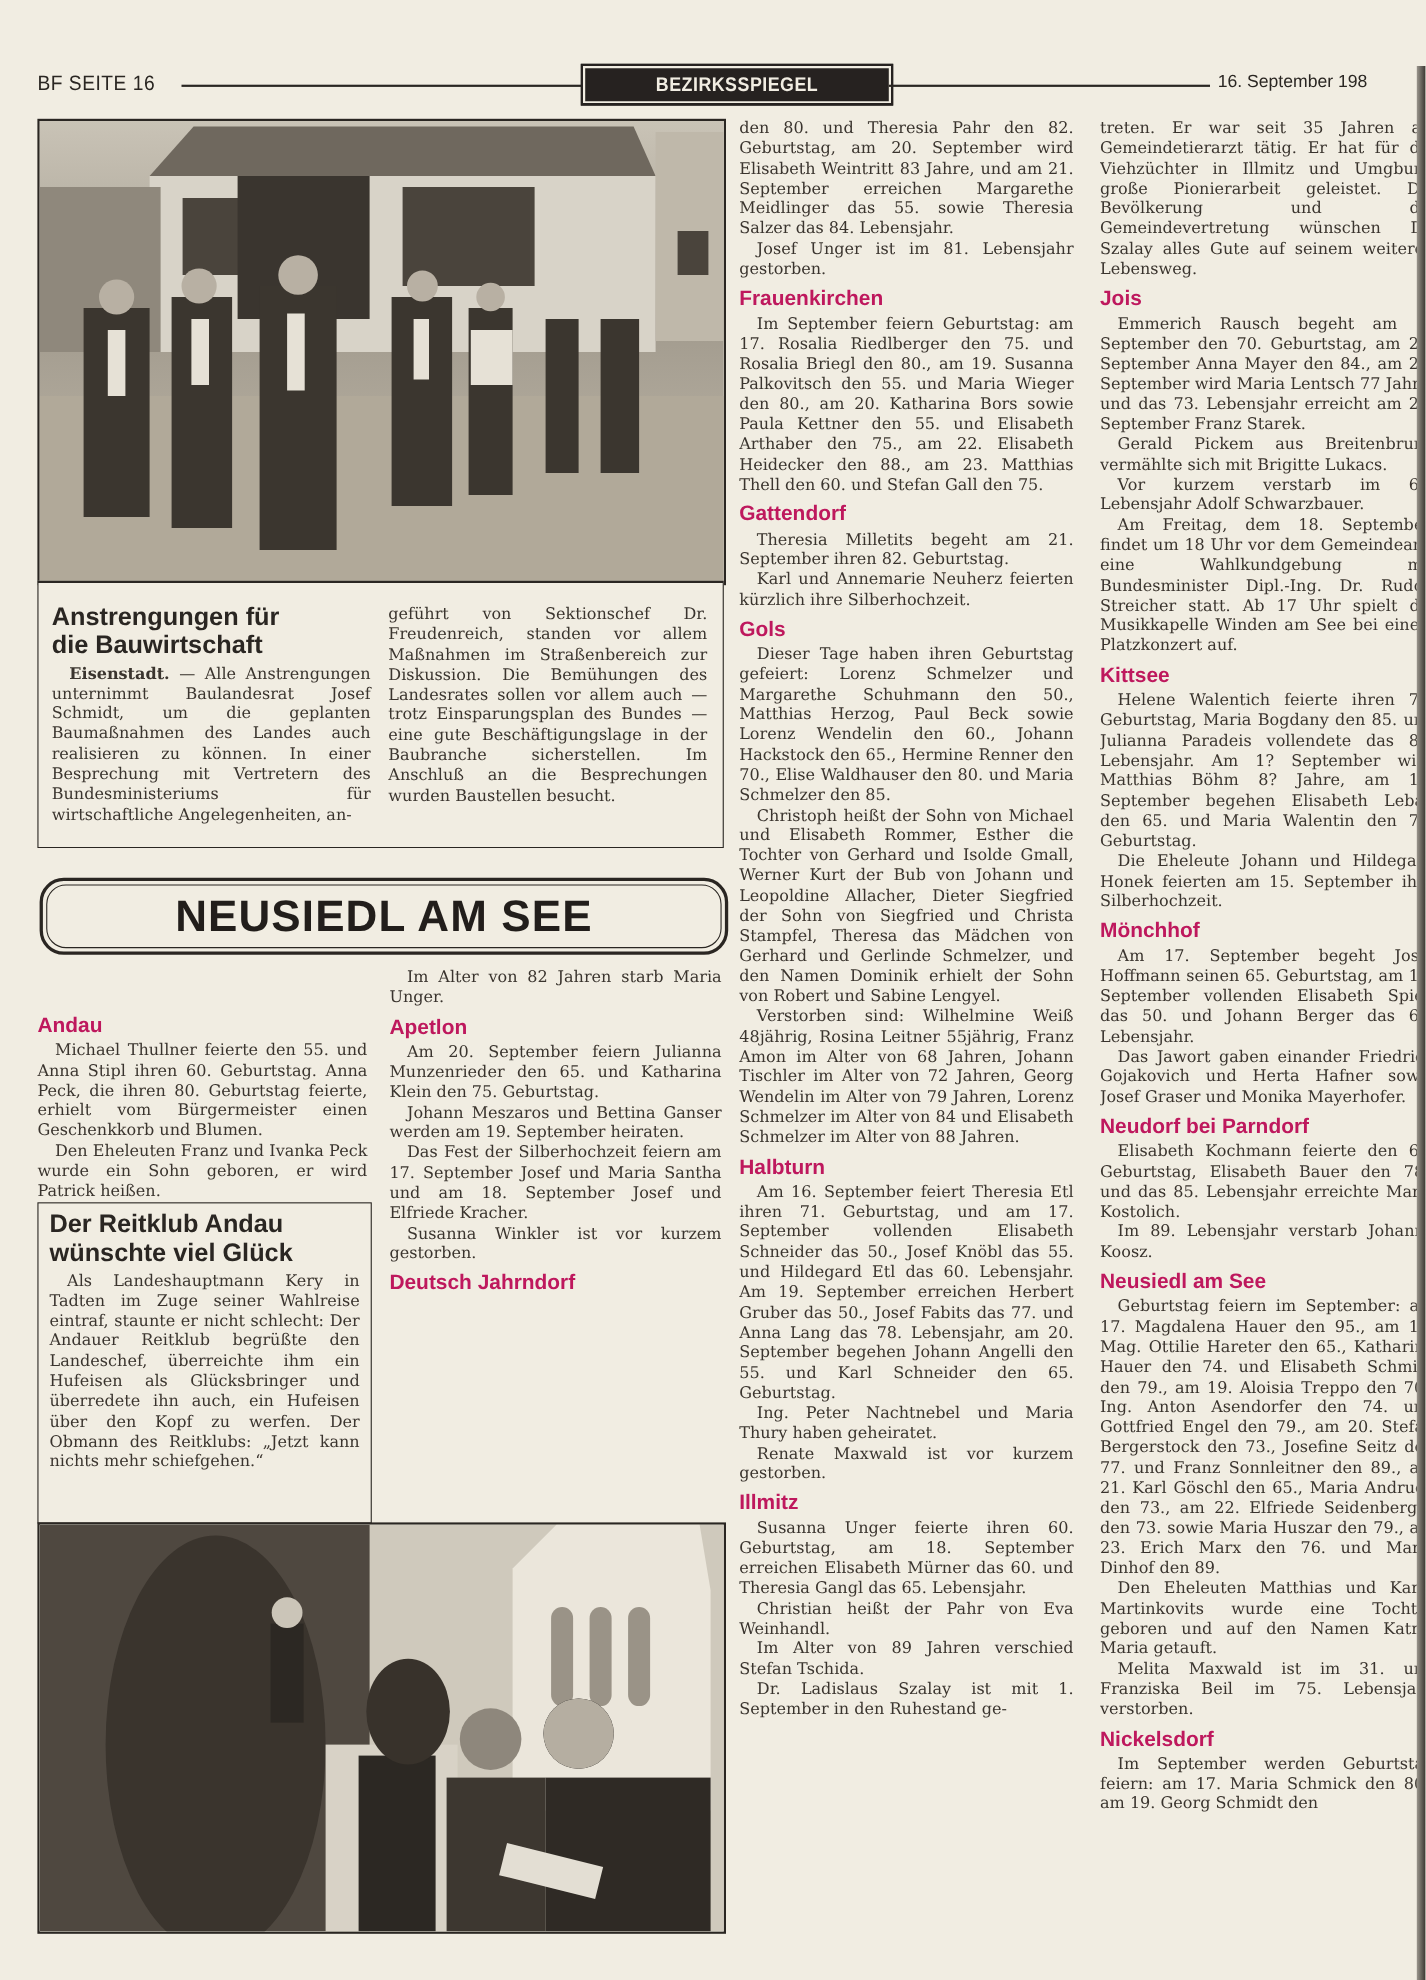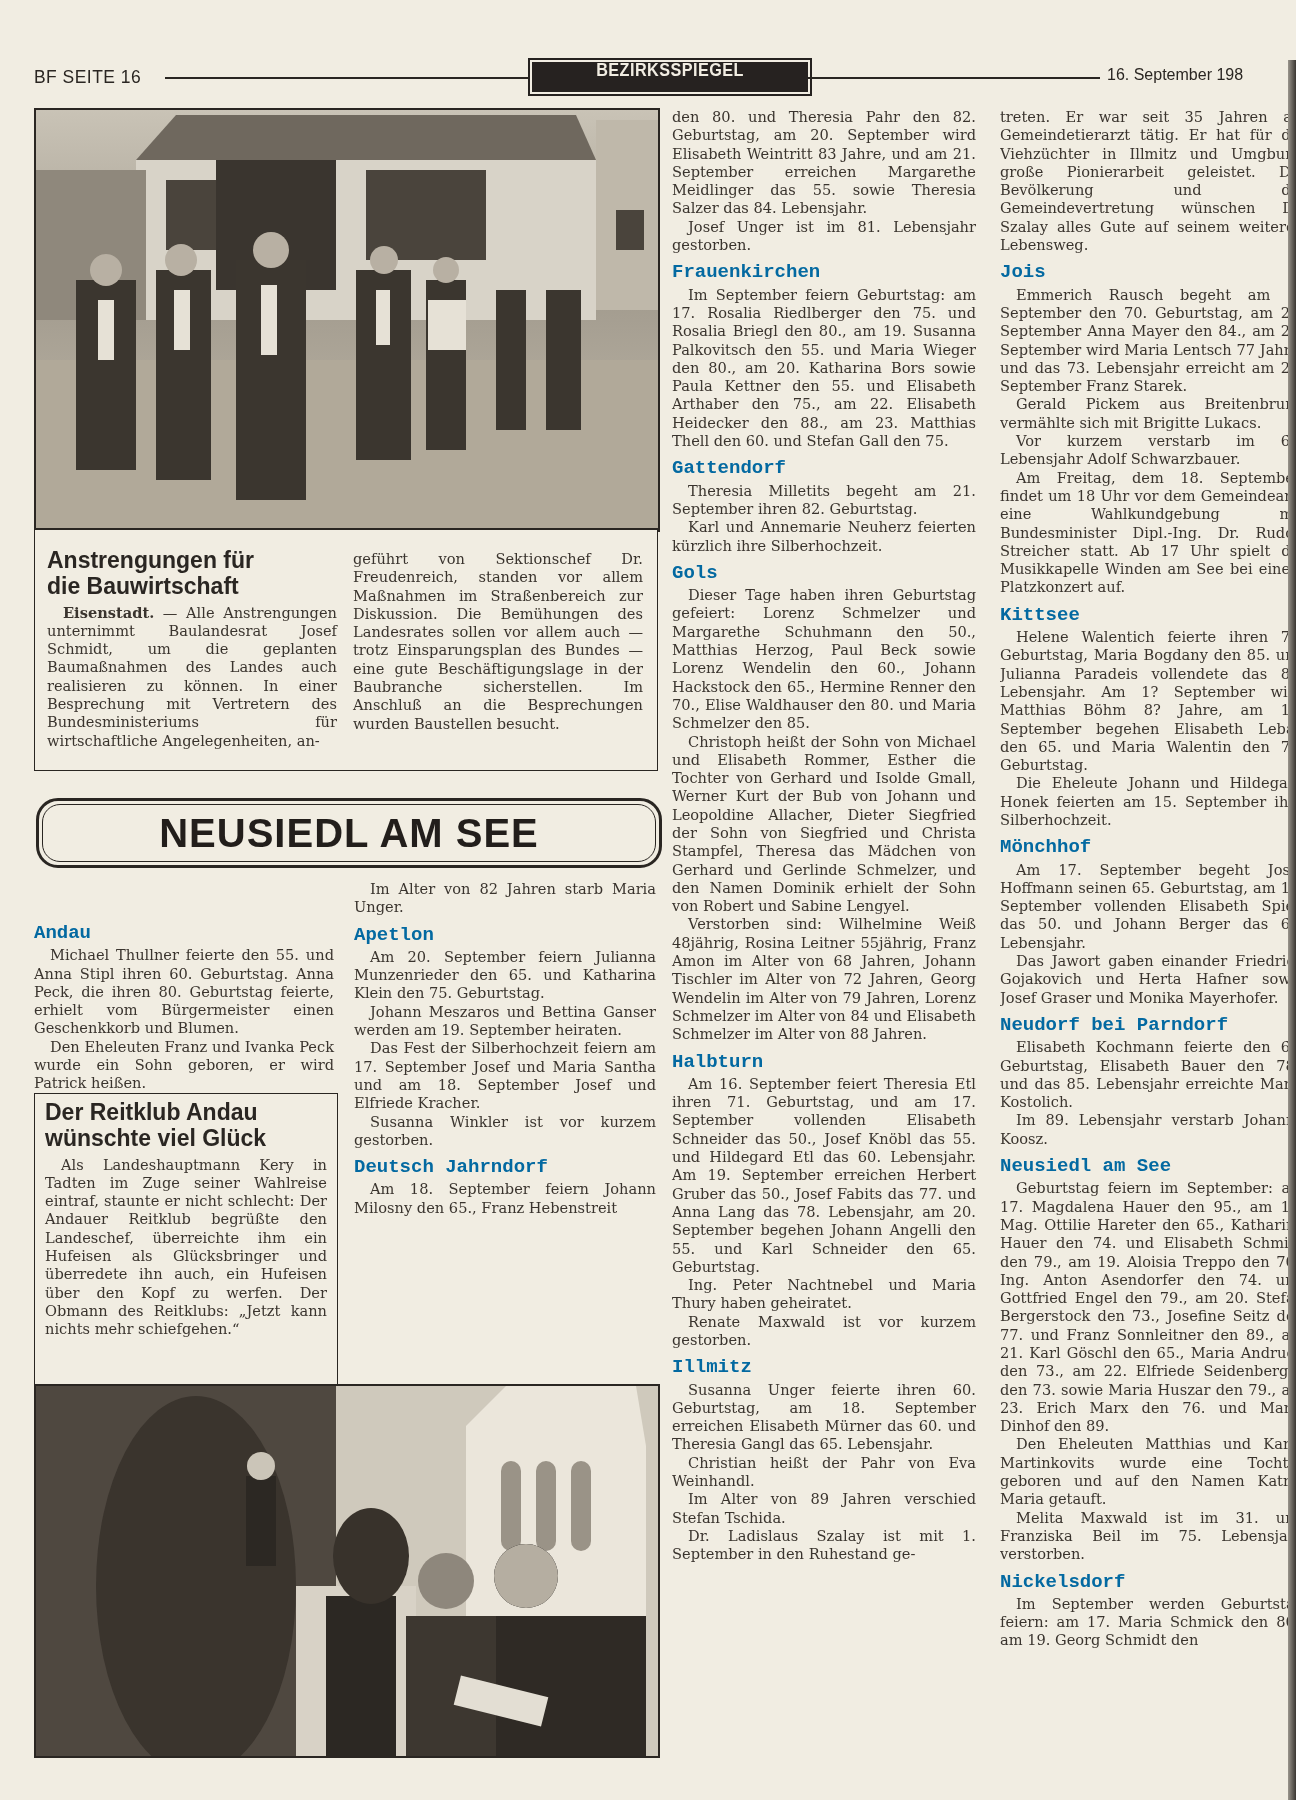--- a/index.html
+++ b/index.html
@@ -3,39 +3,39 @@
 <meta charset="utf-8">
 <style>
   html,body{margin:0;padding:0;}
   body{width:1296px;height:1800px;background:#f1ede2;position:relative;overflow:hidden;color:#2a2622;}
 
   
   .hdr{position:absolute;left:0;top:56px;width:1027px;height:40px;}
   .hdr .left{position:absolute;left:34px;top:10px;font-family:"Liberation Sans",sans-serif;font-size:19px;letter-spacing:0.5px;color:#2a2622;transform:scaleX(0.92);transform-origin:left;}
   .hdr .rule1{position:absolute;left:165px;top:21px;width:365px;height:2px;background:#2a2622;}
   .hdr .rule2{position:absolute;left:808px;top:21px;width:292px;height:2px;background:#2a2622;}
-  .hdr .badge{position:absolute;left:528px;top:2px;width:280px;height:34px;background:#262220;border:2px solid #262220;box-shadow:inset 0 0 0 2px #f1ede2, inset 0 0 0 4px #262220;display:flex;justify-content:center;}
+  .hdr .badge{position:absolute;left:528px;top:2px;width:280px;height:34px;background:#262220;border:2px solid #262220;box-shadow:inset 0 0 0 2px #f1ede2, inset 0 0 0 4px #262220;display:flex;align-items:center;justify-content:center;}
   .hdr .badge span{font-family:"Liberation Sans",sans-serif;font-weight:bold;font-size:18px;color:#f1ede2;letter-spacing:0.5px;transform:scaleX(0.9);}
   .hdr .right{position:absolute;left:1107px;top:10px;font-family:"Liberation Sans",sans-serif;font-size:16px;color:#2a2622;white-space:nowrap;}
 
   
   .photo{position:absolute;border:2px solid #2a2622;overflow:hidden;}
   .photo svg{display:block;width:100%;height:100%;}
 
   
   .box{position:absolute;border:1.5px solid #2a2622;background:#f1ede2;}
   h2.head{font-family:"Liberation Sans",sans-serif;font-weight:bold;color:#2a2622;margin:0;line-height:1.12;}
 
   .txt{font-family:"DejaVu Serif",serif;font-size:14.6px;line-height:18.3px;color:#3a342e;text-align:justify;hyphens:manual;}
   .txt p{margin:0;text-indent:16px;}
   .txt p.first{text-indent:0;}
   .lead{font-weight:bold;}
 
   .col{position:absolute;}
-  .col h3{font-family:Liberation Mono, monospace;font-weight:bold;font-size:19px;margin:9px 0 4px 0;color:#0369a1;}
+  .col h3{font-family:Liberation Sans, sans-serif;font-weight:bold;font-size:19px;margin:9px 0 4px 0;color:#be185d;}
   .col h3.top{margin-top:0;}
 
   .banner{position:absolute;left:36px;top:798px;width:620px;height:64px;border:3px solid #2a2622;border-radius:22px;}
   .banner .inner{position:absolute;left:3px;top:3px;right:3px;bottom:3px;border:1.5px solid #2a2622;border-radius:18px;display:flex;align-items:center;justify-content:center;}
   .banner span{font-family:"Liberation Sans",sans-serif;font-weight:bold;font-size:40px;letter-spacing:1px;color:#221e1b;}
 
   .rightedge{position:absolute;left:1288px;top:60px;width:8px;height:1740px;background:linear-gradient(90deg,#9a958c,#3a3632);}
   .clip{overflow:hidden;}
 </style>
 </head>
@@ -137,21 +137,20 @@
 </div>
 
 <div class="col txt" style="left:354px;top:880px;width:302px;height:500px;">
   <p>Im Alter von 82 Jahren starb Maria Unger.</p>
   <h3>Apetlon</h3>
   <p>Am 20. September feiern Julianna Munzenrieder den 65. und Katharina Klein den 75. Geburtstag.</p>
   <p>Johann Meszaros und Bettina Ganser werden am 19. September heiraten.</p>
   <p>Das Fest der Silberhochzeit feiern am 17. September Josef und Maria Santha und am 18. September Josef und Elfriede Kracher.</p>
   <p>Susanna Winkler ist vor kurzem gestorben.</p>
   <h3>Deutsch Jahrndorf</h3>
-  <p>Am 18. September feiern Johann Milosny den 65., Franz Hebenstreit</p>
 </div>
 
 <div class="photo" style="left:34px;top:1384px;width:622px;height:370px;">
   <svg viewBox="0 0 622 370" preserveAspectRatio="none">
     <rect width="622" height="370" fill="#cfc9bc"></rect>
     <rect x="0" y="0" width="300" height="370" fill="#4f4840"></rect>
     <polygon points="430,40 470,0 600,0 610,60 610,260 430,260" fill="#ebe6db"></polygon>
     <rect x="465" y="75" width="20" height="90" rx="10" fill="#9a9387"></rect>
     <rect x="500" y="75" width="20" height="90" rx="10" fill="#9a9387"></rect>
     <rect x="535" y="75" width="20" height="90" rx="10" fill="#9a9387"></rect>

